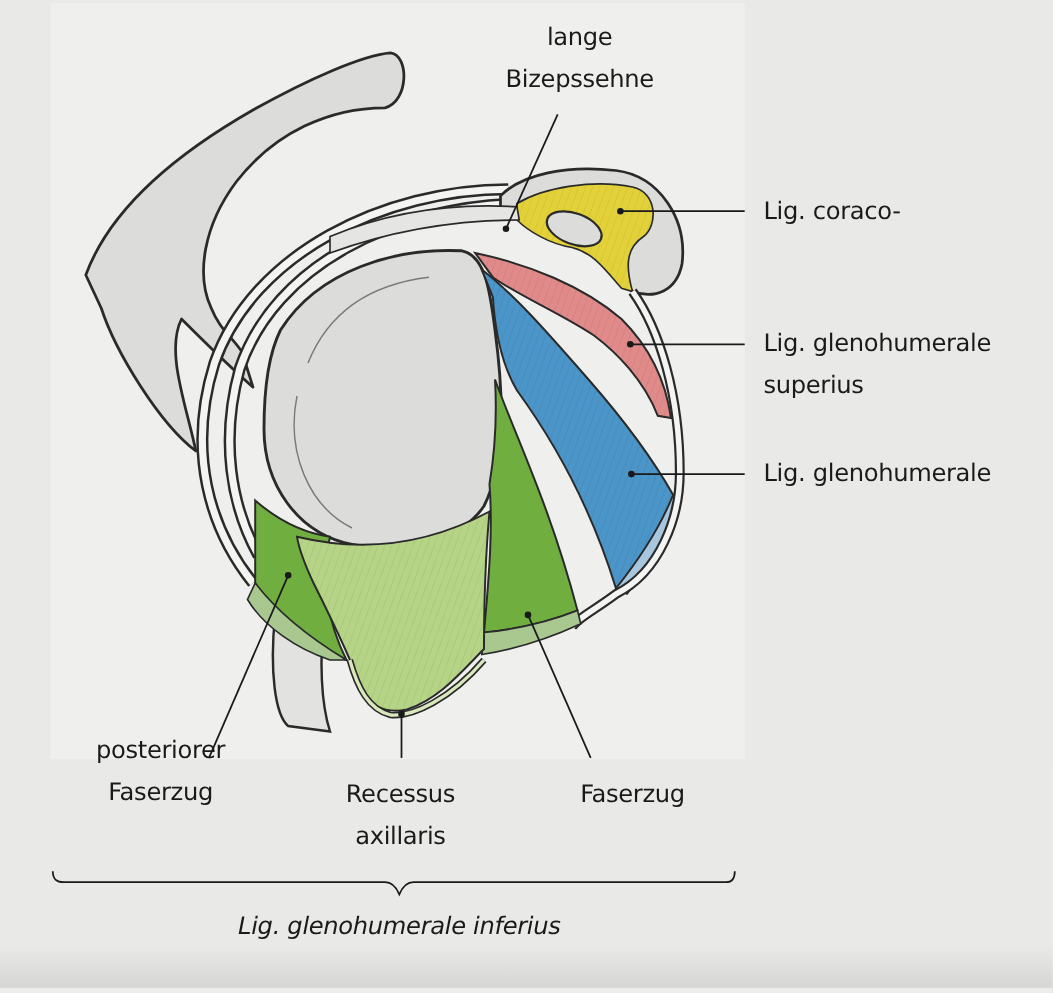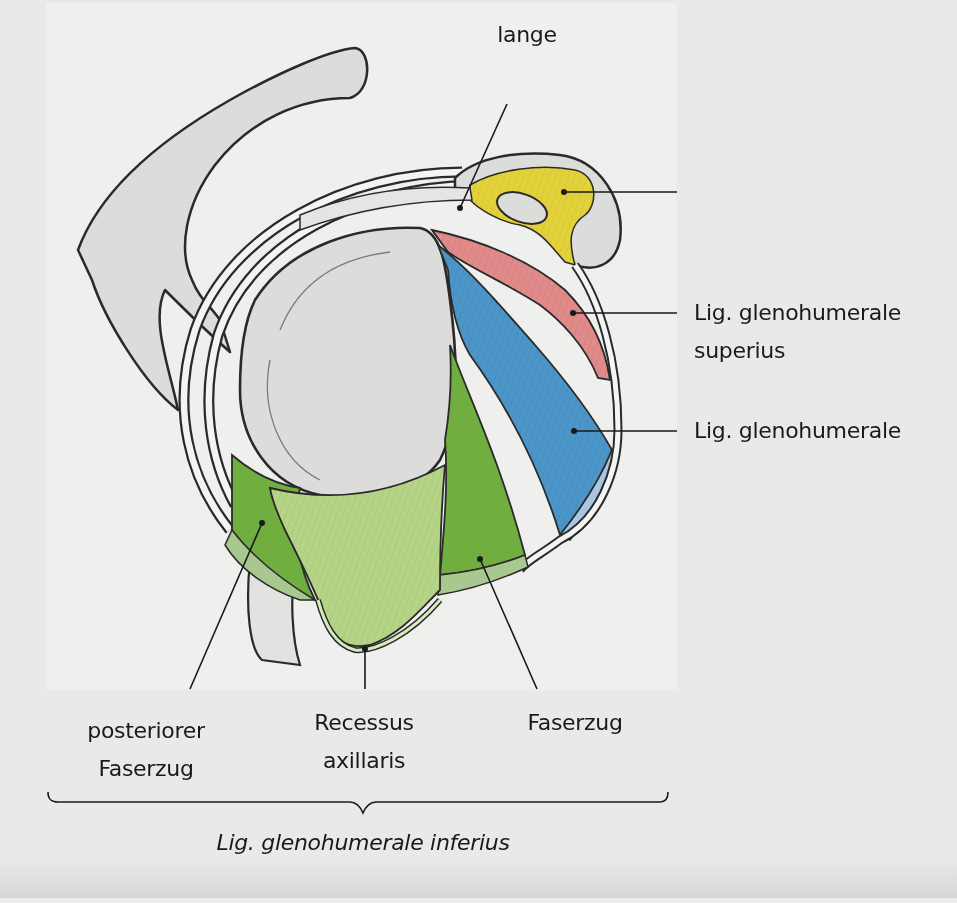--- a/index.html
+++ b/index.html
@@ -86,35 +86,37 @@
       <circle cx="365" cy="649" r="2.2"></circle>
     <line x1="480" y1="559" x2="537" y2="689"></line>
       <circle cx="480" cy="559" r="2.2"></circle>
   </g>
 
   <path d="M48 792 C48 800 52 802 58 802 L350 802 C356 802 360 806 363 813 C366 806 370 802 376 802 L660 802 C666 802 668 798 668 792" fill="none" stroke="#1a1a1a" stroke-width="1.6"></path>
 </svg>
 
 <div class="lbl center" style="left:440px;top:16px;width:150px;margin-left:12px;">
   <span>lange</span>
+  <span>Bizepssehne</span>
 </div>
 
 <div class="lbl left" style="left:694px;top:174px;">
+  <span>Lig. coraco-</span>
 </div>
 
 <div class="lbl left" style="left:694px;top:294px;">
   <span>Lig. glenohumerale</span>
   <span>superius</span>
 </div>
 
 <div class="lbl left" style="left:694px;top:412px;">
   <span>Lig. glenohumerale</span>
 </div>
 
-<div class="lbl center" style="left:76px;top:712px;width:140px;">
+<div class="lbl center" style="left:76px;top:664px;width:140px;">
   <span>posteriorer</span>
   <span>Faserzug</span>
 </div>
 
 <div class="lbl center" style="left:294px;top:704px;width:140px;">
   <span>Recessus</span>
   <span>axillaris</span>
 </div>
 
 <div class="lbl center" style="left:505px;top:704px;width:140px;">

